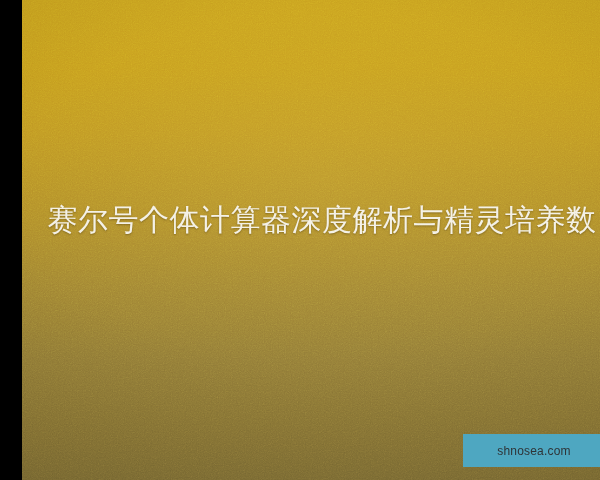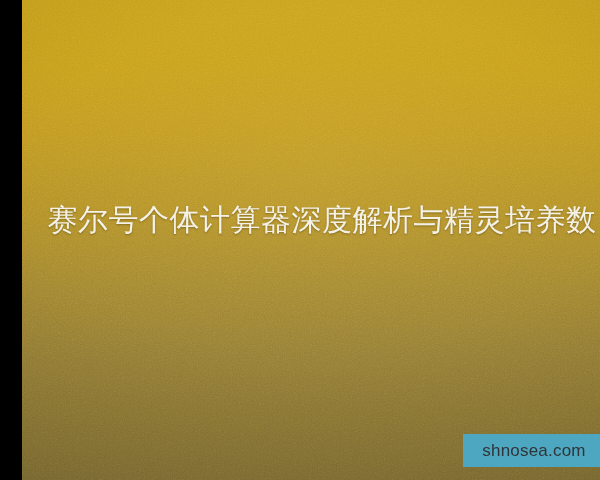--- a/index.html
+++ b/index.html
@@ -79,21 +79,21 @@
     width: 142px;
     height: 33px;
     background: #4ea7c1;
     display: flex;
     align-items: center;
     justify-content: center;
   }
 
   #watermark-text {
     color: #2f3438;
-    font-size: 17px;
+    font-size: 12px;
     line-height: 1;
     letter-spacing: 0.2px;
     font-weight: 400;
   }
 </style>
 </head>
 <body>
 
 <div id="card">
 

